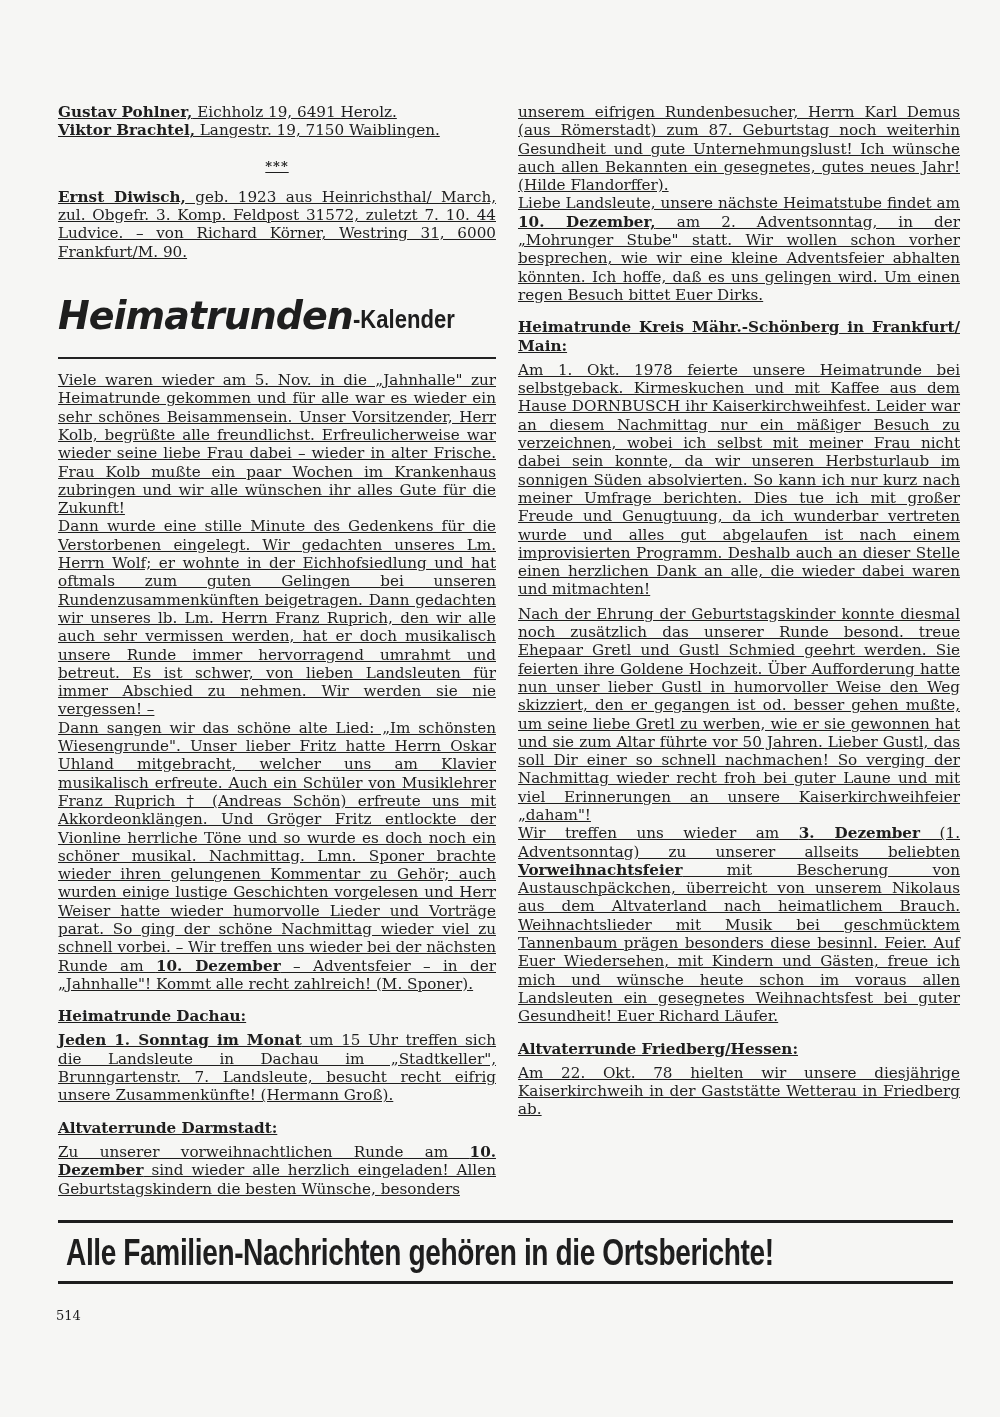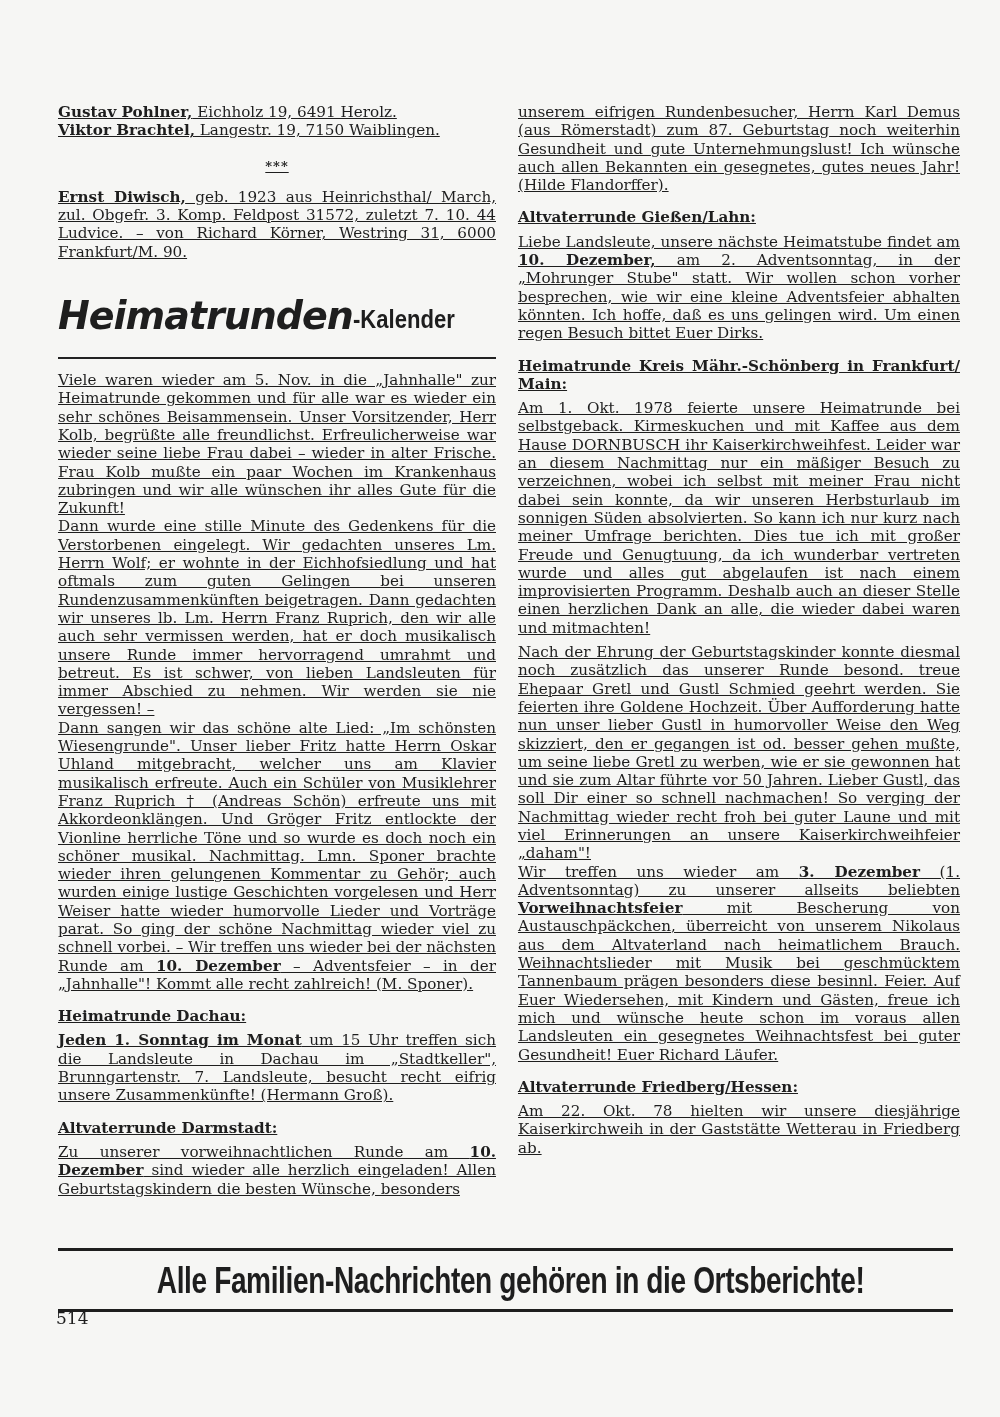--- a/index.html
+++ b/index.html
@@ -43,38 +43,38 @@
   .kal-word {
     font-family: "Liberation Sans", sans-serif;
     font-weight: bold;
     font-size: 26px;
     display: inline-block;
     transform: scaleX(0.85);
     transform-origin: left center;
   }
   .rule-thick { border-top: 2px solid #222; margin: 2px 0 12px 0; }
   .bottom-banner {
-    position: absolute; left: 58px; top: 1248px; width: 895px; text-align: center;
+    position: absolute; left: 58px; top: 1220px; width: 895px;
   }
   .banner-rule { border-top: 3px solid #1e1e1e; }
   .banner-text {
     font-family: "Liberation Sans", sans-serif;
     font-weight: bold;
     font-size: 36px;
     letter-spacing: -0.5px;
     white-space: nowrap;
     transform: scaleX(0.78);
     transform-origin: left center;
     margin: 8px 0 6px 8px;
     line-height: 44px;
     width: 1140px;
   }
   .page-number {
     position: absolute; left: 56px; top: 1308px;
-    font-size: 17px;
+    font-size: 13px;
   }
 </style>
 </head>
 <body>
 
 <div class="col col-left">
   <p class="p"><span class="b">Gustav Pohlner,</span><span> Eichholz 19, 6491 Herolz.</span></p>
   <p class="p"><span class="b">Viktor Brachtel,</span><span> Langestr. 19, 7150 Waiblingen.</span></p>
   <div class="stars">***</div>
   <p class="p"><span class="b">Ernst Diwisch,</span><span> geb. 1923 aus Heinrichsthal/ March, zul. Obgefr. 3. Komp. Feldpost 31572, zuletzt 7. 10. 44 Ludvice. – von Richard Körner, Westring 31, 6000 Frankfurt/M. 90.</span></p>
@@ -91,21 +91,20 @@
   <div class="hd" style="margin-top:14px">Heimatrunde Dachau:</div>
   <p class="p"><span class="b">Jeden 1. Sonntag im Monat</span><span> um 15 Uhr treffen sich die Landsleute in Dachau im „Stadtkeller", Brunngartenstr. 7. Landsleute, besucht recht eifrig unsere Zusammenkünfte! (Hermann Groß).</span></p>
 
   <div class="hd" style="margin-top:14px">Altvaterrunde Darmstadt:</div>
   <p class="p"><span>Zu unserer vorweihnachtlichen Runde am </span><span class="b">10. Dezember</span><span> sind wieder alle herzlich eingeladen! Allen Geburtstagskindern die besten Wünsche, besonders</span></p>
 </div>
 
 <div class="col col-right">
   <p class="p">unserem eifrigen Rundenbesucher, Herrn Karl Demus (aus Römerstadt) zum 87. Geburtstag noch weiterhin Gesundheit und gute Unternehmungslust! Ich wünsche auch allen Bekannten ein gesegnetes, gutes neues Jahr! (Hilde Flandorffer).</p>
 
-  <div class="hd" style="margin-top:14px">Altvaterrunde Gießen/Lahn:</div>
   <p class="p"><span>Liebe Landsleute, unsere nächste Heimatstube findet am </span><span class="b">10. Dezember,</span><span> am 2. Adventsonntag, in der „Mohrunger Stube" statt. Wir wollen schon vorher besprechen, wie wir eine kleine Adventsfeier abhalten könnten. Ich hoffe, daß es uns gelingen wird. Um einen regen Besuch bittet Euer Dirks.</span></p>
 
   <div class="hd" style="margin-top:14px">Heimatrunde Kreis Mähr.-Schönberg in Frankfurt/ Main:</div>
   <p class="p">Am 1. Okt. 1978 feierte unsere Heimatrunde bei selbstgeback. Kirmeskuchen und mit Kaffee aus dem Hause DORNBUSCH ihr Kaiserkirchweihfest. Leider war an diesem Nachmittag nur ein mäßiger Besuch zu verzeichnen, wobei ich selbst mit meiner Frau nicht dabei sein konnte, da wir unseren Herbsturlaub im sonnigen Süden absolvierten. So kann ich nur kurz nach meiner Umfrage berichten. Dies tue ich mit großer Freude und Genugtuung, da ich wunderbar vertreten wurde und alles gut abgelaufen ist nach einem improvisierten Programm. Deshalb auch an dieser Stelle einen herzlichen Dank an alle, die wieder dabei waren und mitmachten!</p>
   <p class="p gap">Nach der Ehrung der Geburtstagskinder konnte diesmal noch zusätzlich das unserer Runde besond. treue Ehepaar Gretl und Gustl Schmied geehrt werden. Sie feierten ihre Goldene Hochzeit. Über Aufforderung hatte nun unser lieber Gustl in humorvoller Weise den Weg skizziert, den er gegangen ist od. besser gehen mußte, um seine liebe Gretl zu werben, wie er sie gewonnen hat und sie zum Altar führte vor 50 Jahren. Lieber Gustl, das soll Dir einer so schnell nachmachen! So verging der Nachmittag wieder recht froh bei guter Laune und mit viel Erinnerungen an unsere Kaiserkirchweihfeier „daham"!</p>
   <p class="p"><span>Wir treffen uns wieder am </span><span class="b">3. Dezember</span><span> (1. Adventsonntag) zu unserer allseits beliebten </span><span class="b">Vorweihnachtsfeier</span><span> mit Bescherung von Austauschpäckchen, überreicht von unserem Nikolaus aus dem Altvaterland nach heimatlichem Brauch. Weihnachtslieder mit Musik bei geschmücktem Tannenbaum prägen besonders diese besinnl. Feier. Auf Euer Wiedersehen, mit Kindern und Gästen, freue ich mich und wünsche heute schon im voraus allen Landsleuten ein gesegnetes Weihnachtsfest bei guter Gesundheit! Euer Richard Läufer.</span></p>
 
   <div class="hd" style="margin-top:14px">Altvaterrunde Friedberg/Hessen:</div>
   <p class="p">Am 22. Okt. 78 hielten wir unsere diesjährige Kaiserkirchweih in der Gaststätte Wetterau in Friedberg ab.</p>
 </div>

